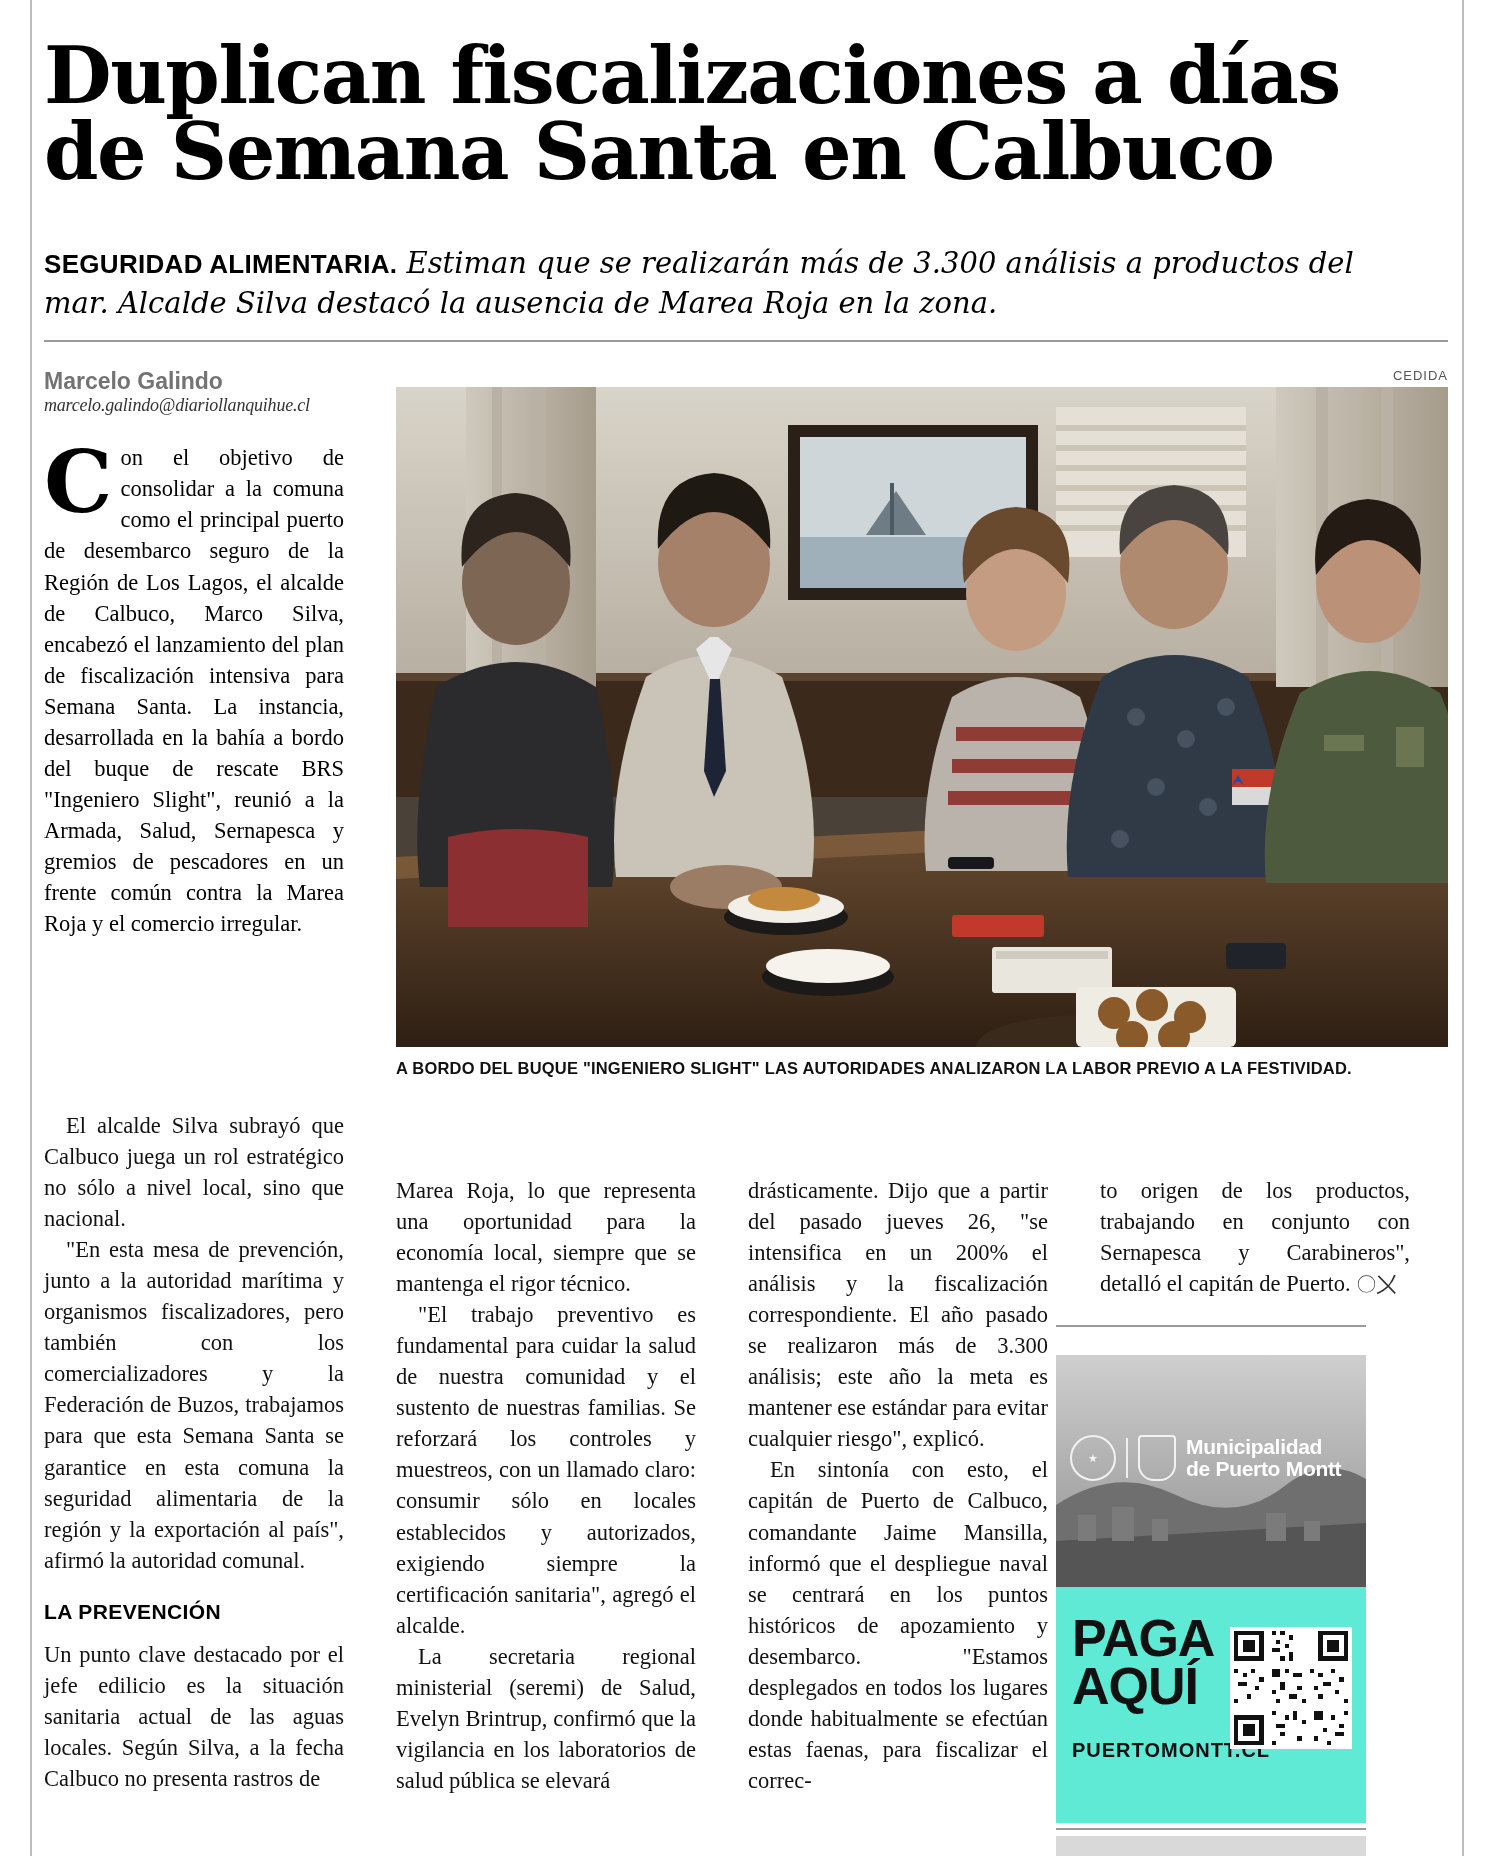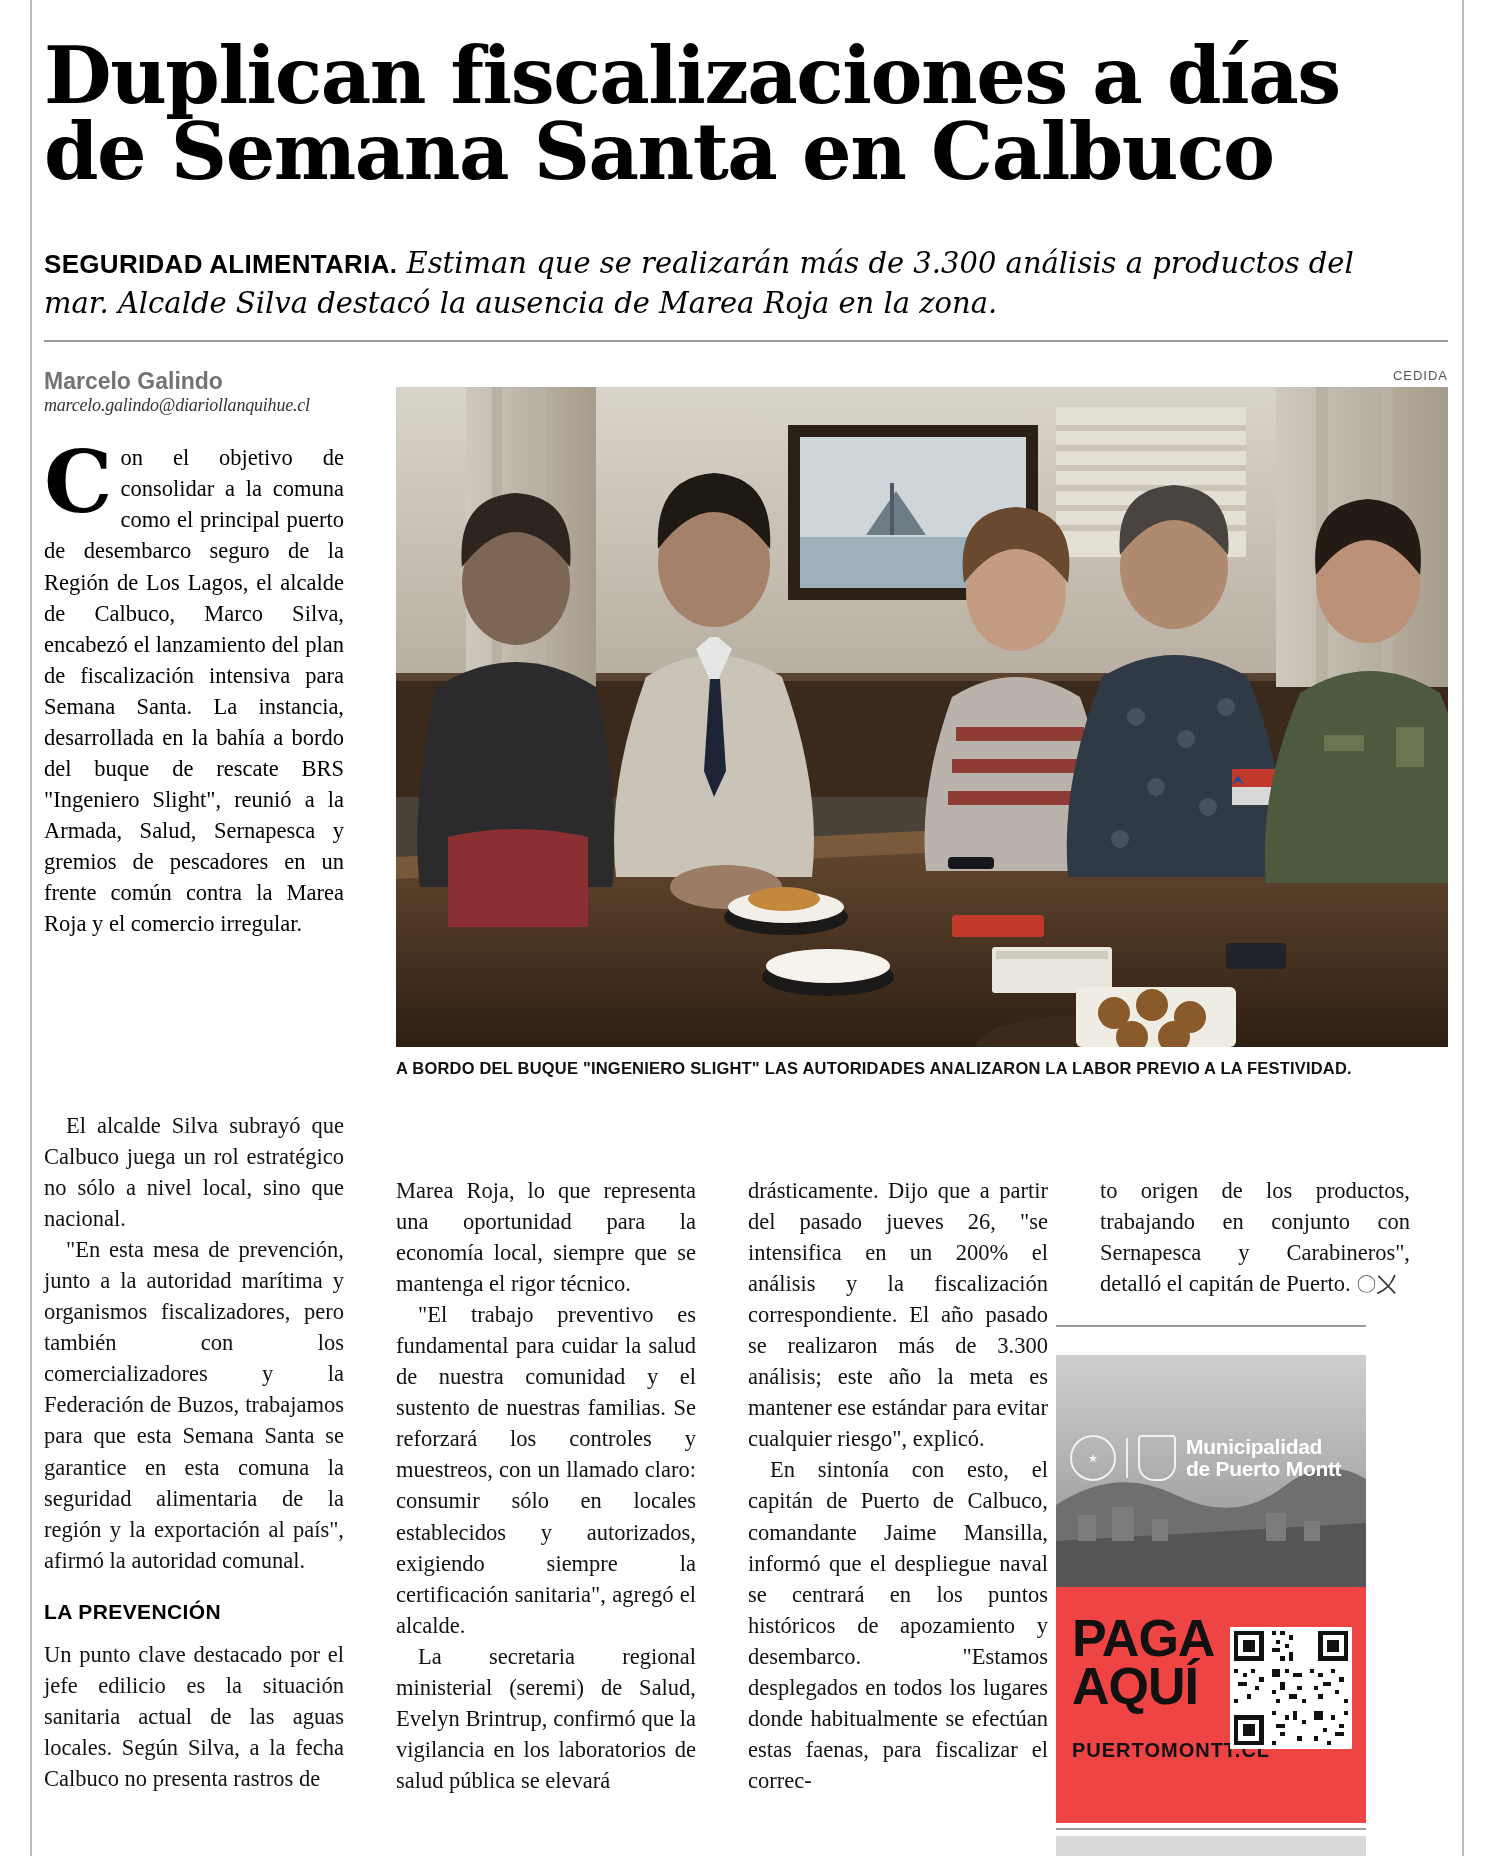--- a/index.html
+++ b/index.html
@@ -248,21 +248,21 @@
     font-weight: bold;
     color: #fff;
     font-size: 21px;
     line-height: 1.05;
     letter-spacing: -0.3px;
   }
   .ad-bottom {
     position: absolute;
     left: 0; top: 232px;
     width: 310px; height: 236px;
-    background: #ef4444;
+    background: #5eead4;
   }
   .ad-paga {
     position: absolute;
     left: 16px; top: 28px;
     font-family: "Liberation Sans", sans-serif;
     font-weight: bold;
     font-size: 52px;
     line-height: 0.92;
     color: #111;
     letter-spacing: -1px;

